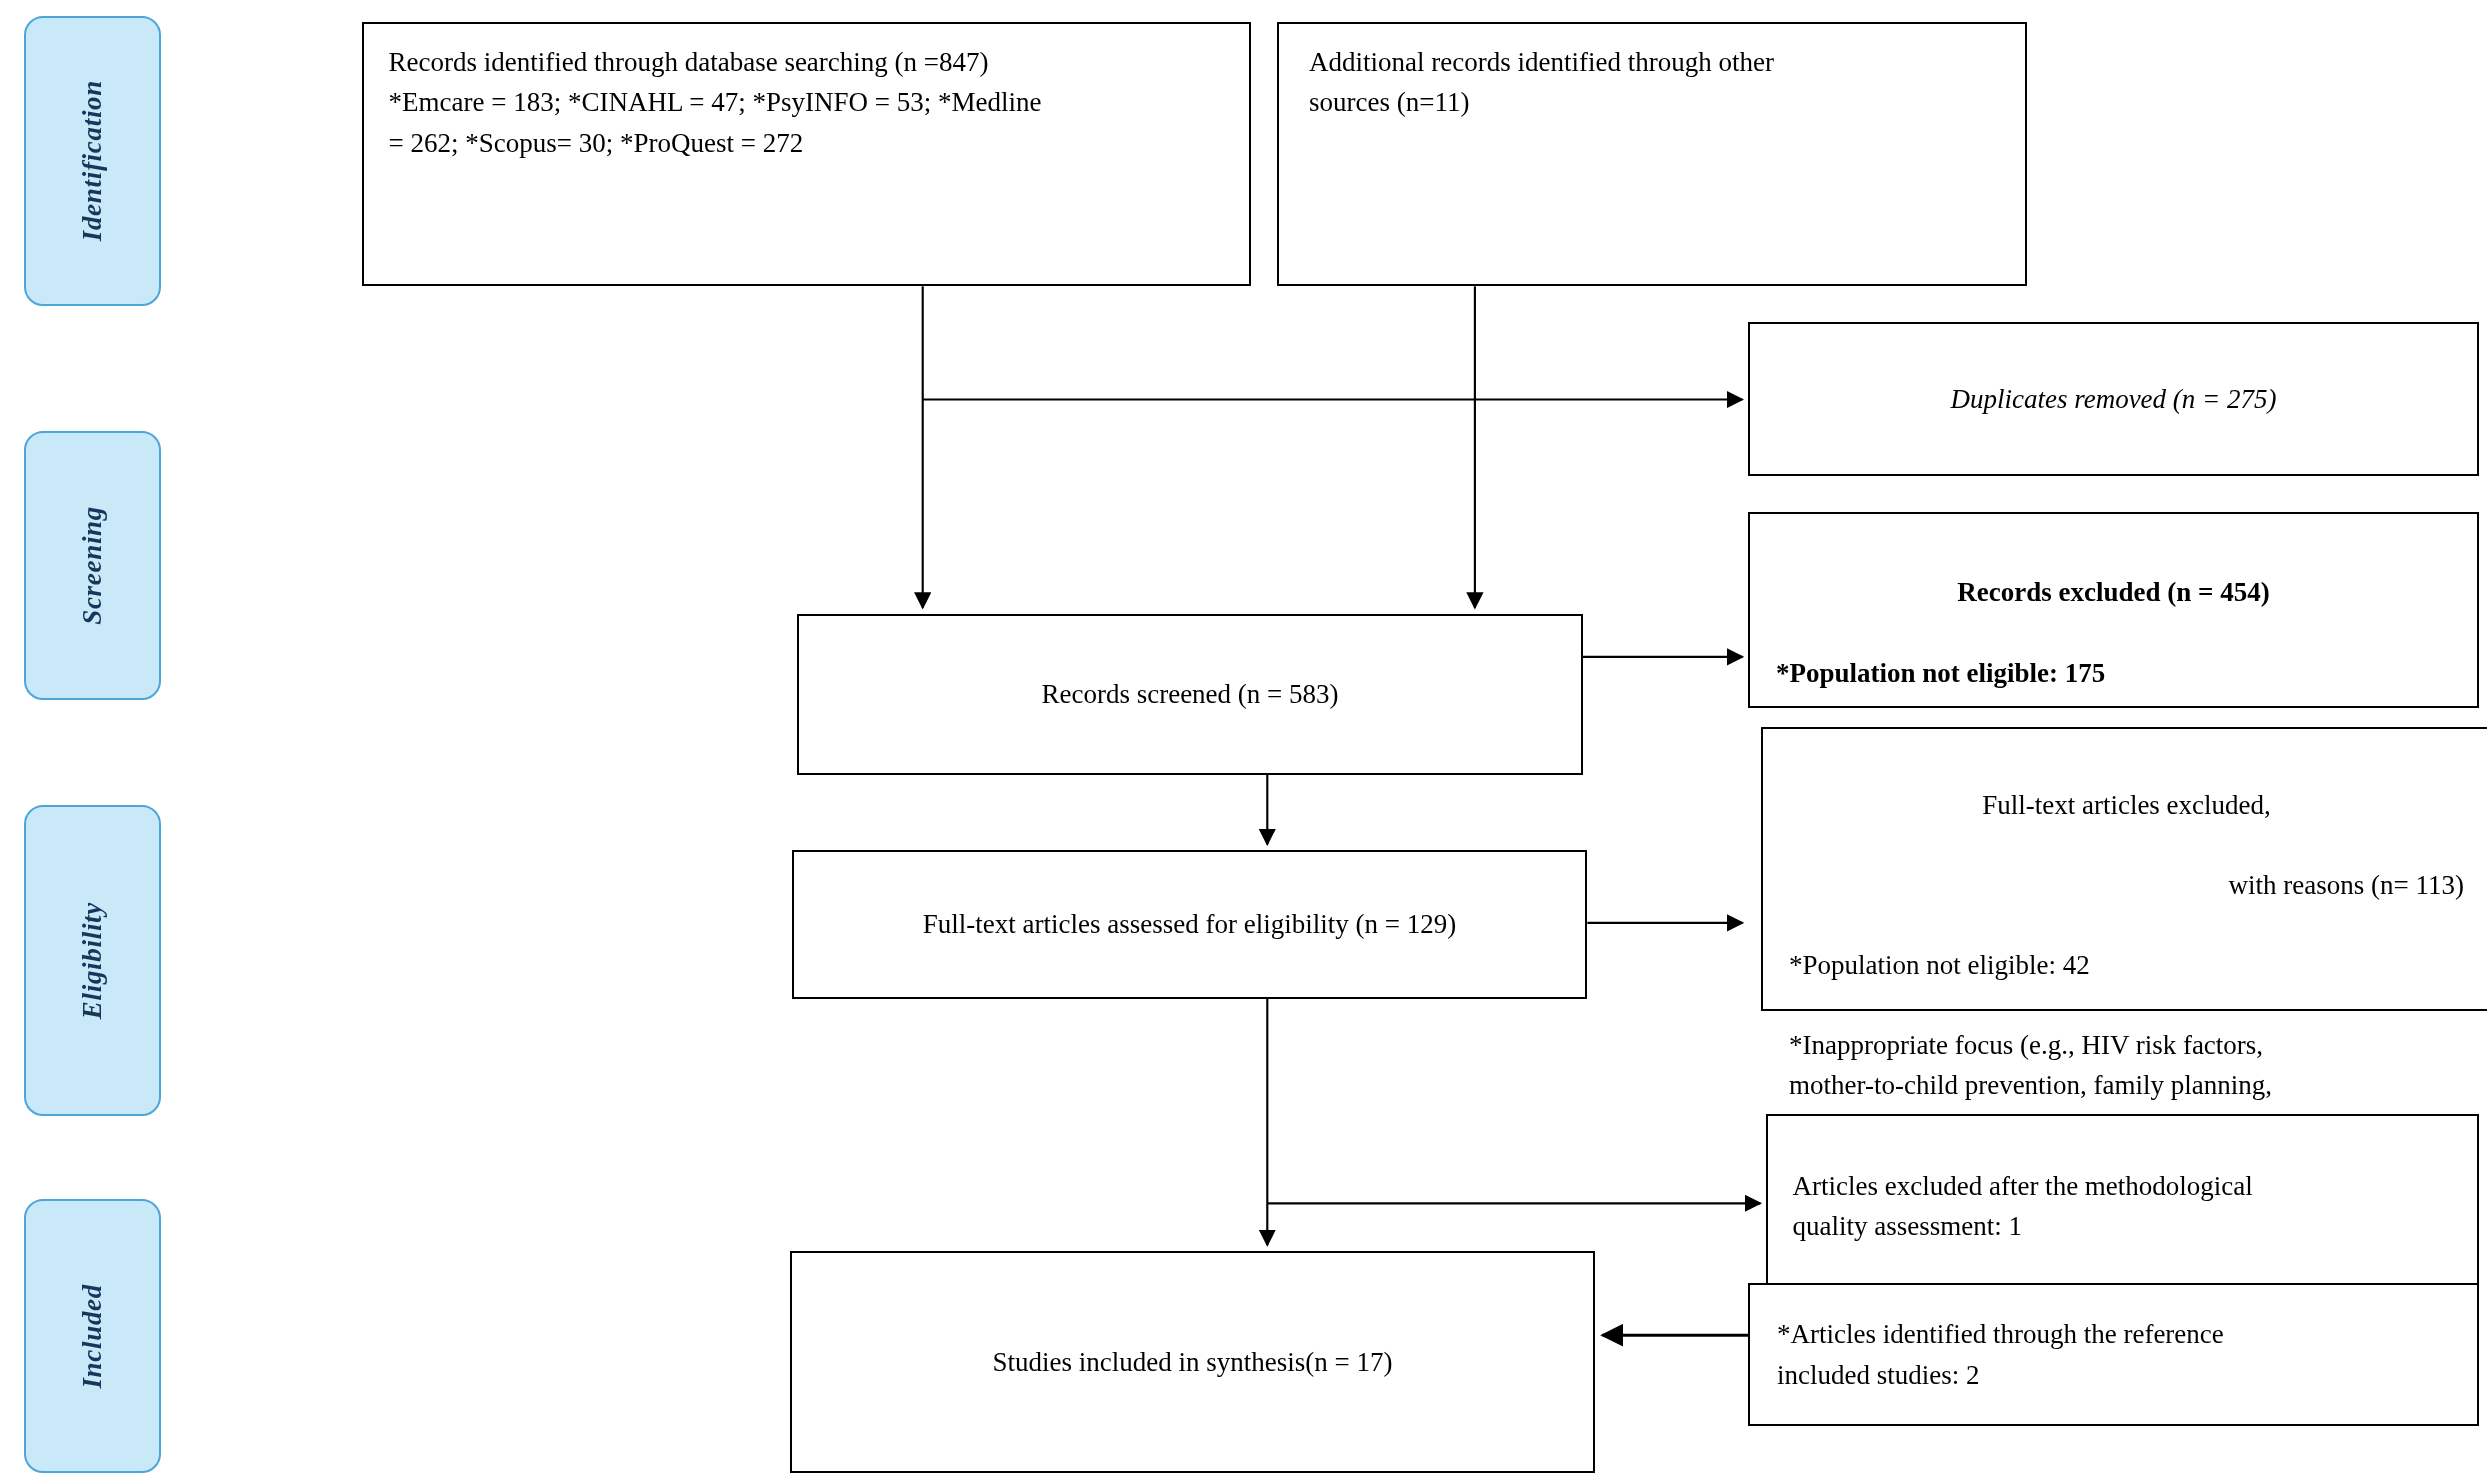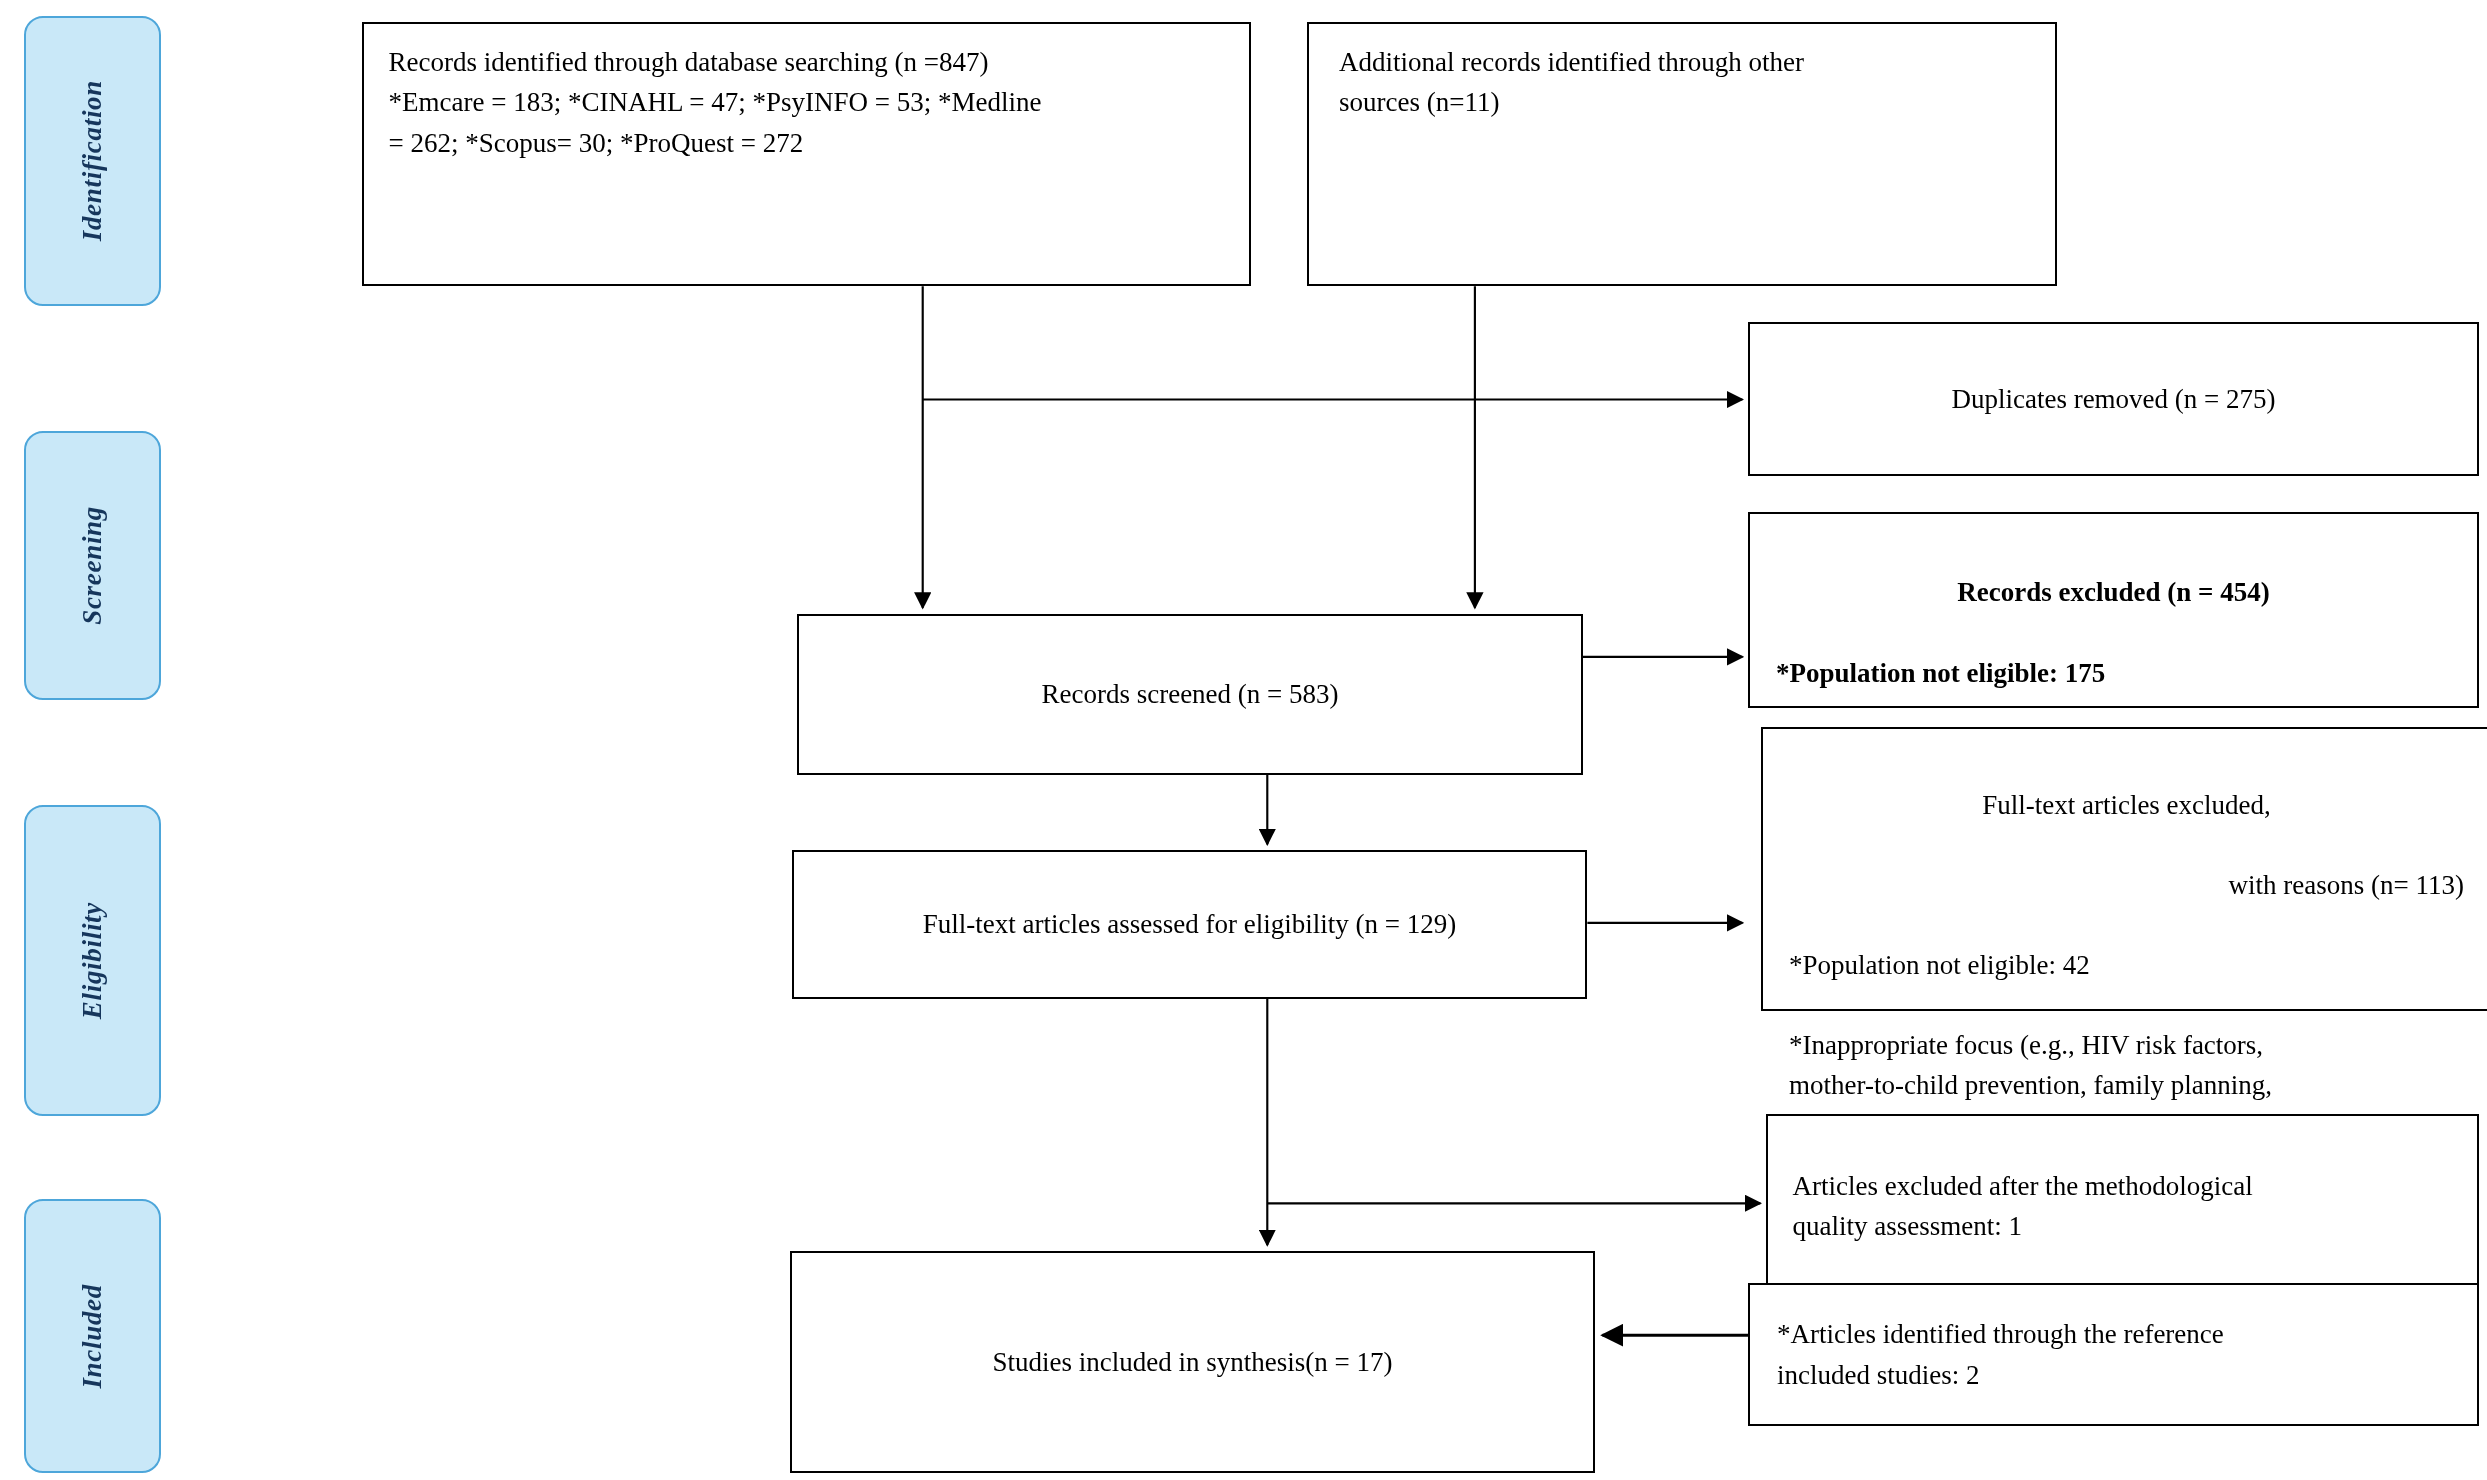--- a/index.html
+++ b/index.html
@@ -36,22 +36,22 @@
   .flowbox {
     position:absolute; background:#fff;
     border:2.2px solid var(--box-border,#000);
     font-size:27px; line-height:1.5;
     white-space:pre-line;
   }
   .center-flex { display:flex; align-items:center; justify-content:center; text-align:center; }
   .left-flex   { display:flex; align-items:center; text-align:left; }
 
   #b-dbsearch { left:362px;  top:22.3px;   width:889px; height:264px; padding:17.3px 24.5px; }
-  #b-othersrc { left:1277px; top:22.3px;   width:750px; height:264px; padding:17.3px 30px;margin-left:30px; }
-  #b-dup      { left:1748px; top:322px;  width:731px; height:154px; }
+  #b-othersrc { left:1277px; top:22.3px;   width:750px; height:264px; padding:17.3px 30px; }
+  #b-dup      { left:1748px; top:322px;  width:731px; height:154px;font-style:italic; }
   #b-screened { left:797px; top:614px;  width:786px; height:161px; }
   #b-excluded { left:1748px; top:512px;  width:731px; height:196px; padding:17.3px 26px;font-weight:bold; }
   #b-ftassess { left:792px; top:850px; width:795px; height:149px; }
   #b-ftexcl   { left:1748px; top:727px; width:731px; height:284px; padding:17px 26px 0; line-height:1.48;margin-left:13px; }
   #b-method   { left:1766px; top:1114px; width:713px;  height:184px; padding:0 24.5px; }
   #b-included { left:790px; top:1251px; width:805px; height:222px; flex-direction:row; }
   #b-ref      { left:1748px; top:1283px; width:731px; height:143px; padding:8px 27px; }
 
   .box-title    { text-align:center; }
   .box-subtitle { text-align:right; }

